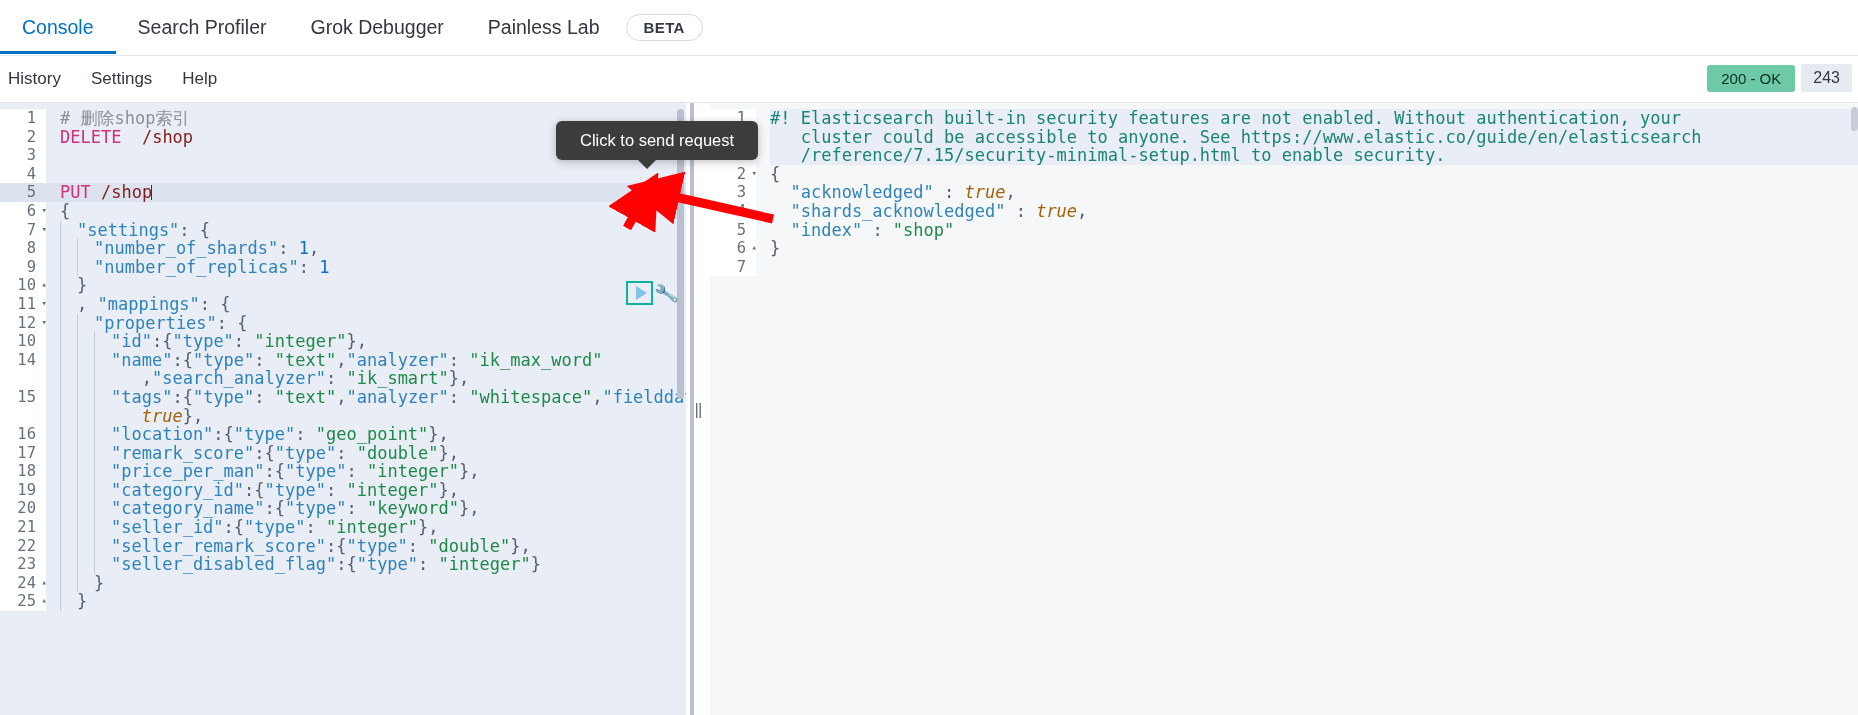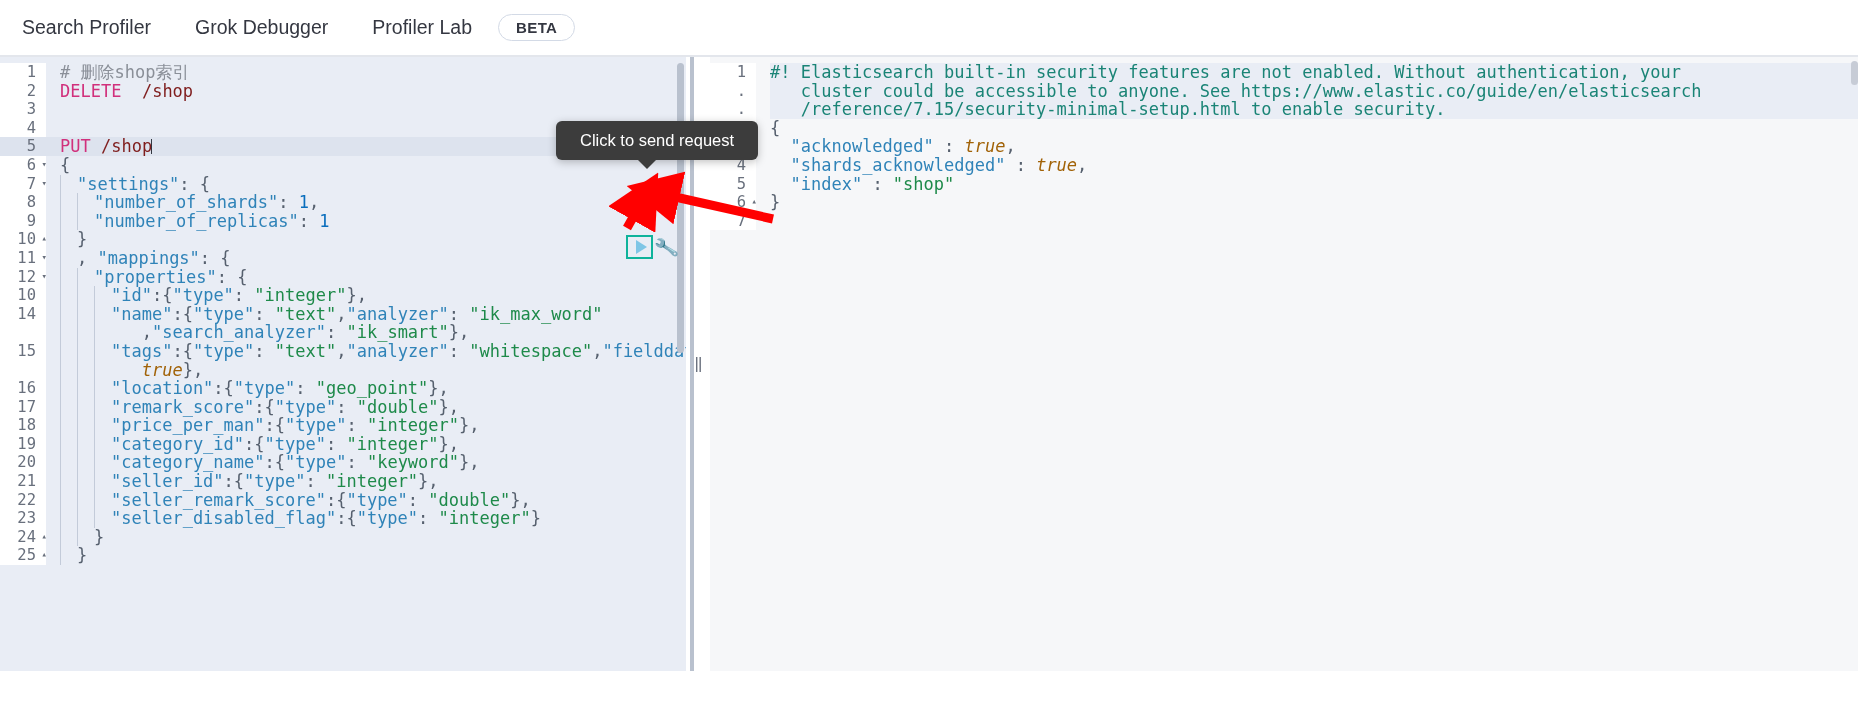--- a/index.html
+++ b/index.html
@@ -337,32 +337,46 @@
     background: #c7ccd6;
     border-radius: 4px;
   }
 </style>
 </head>
 <body>
 
 <div id="app">
 
   <div class="tabbar">
+    <div class="tab active">
+      <span>Console</span>
+    </div>
     <div class="tab">
       <span>Search Profiler</span>
     </div>
     <div class="tab">
       <span>Grok Debugger</span>
     </div>
     <div class="tab">
-      <span>Profiler Lab</span>
+      <span>Painless Lab</span>
     </div>
     <div class="beta-badge">BETA</div>
   </div>
 
+  <div class="subbar">
+    <div class="subbar-left">
+      <span class="subbar-link">History</span>
+      <span class="subbar-link">Settings</span>
+      <span class="subbar-link">Help</span>
+    </div>
+    <div class="subbar-right">
+      <span class="status-ok">200 - OK</span>
+      <span class="status-bytes">243</span>
+    </div>
+  </div>
 
   <div class="main">
 
     <div class="editor-pane">
       <div class="editor-inner">
         <div class="gutter" id="editor-gutter">
             <div class="ln">1</div>
             <div class="ln">2</div>
             <div class="ln">3</div>
             <div class="ln">4</div>

